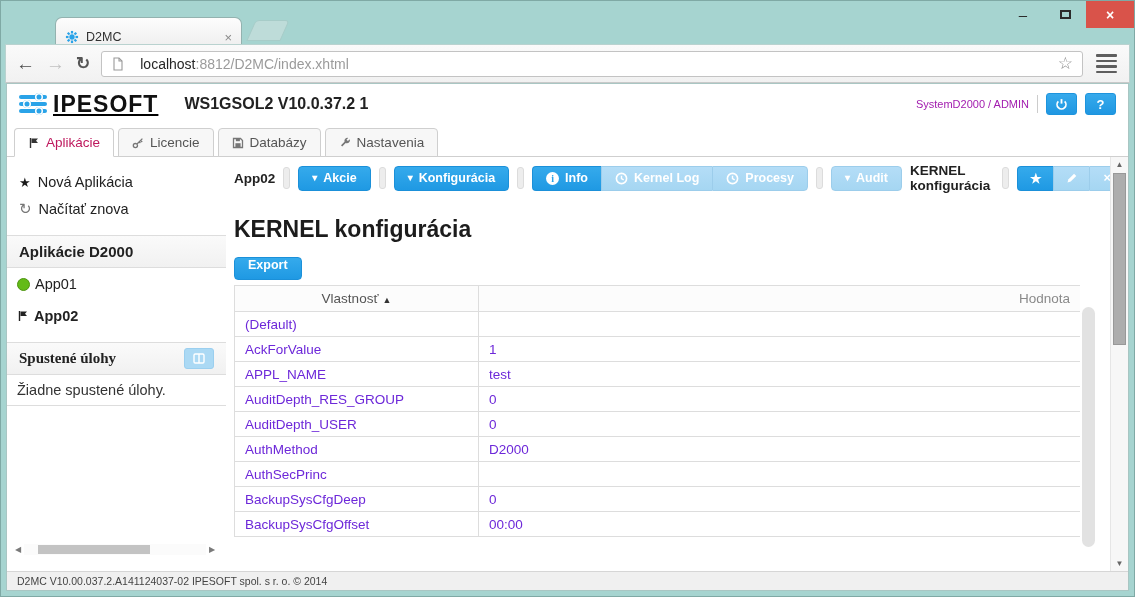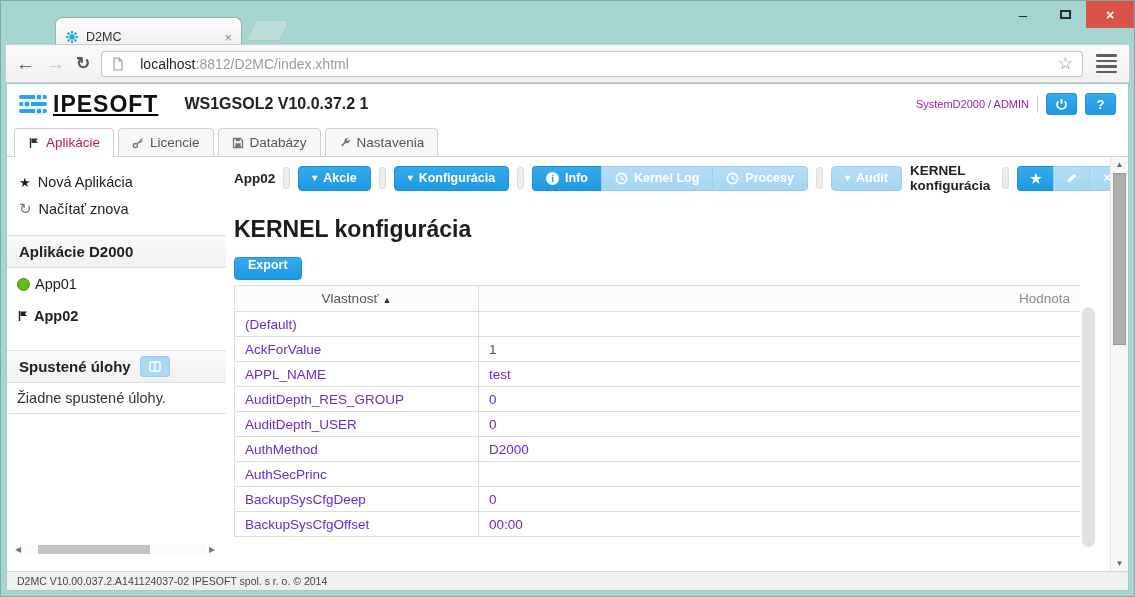--- a/index.html
+++ b/index.html
@@ -97,23 +97,23 @@
   .side-link .glyph.gray { color:#777; font-size:15px; }
   .side-header {
     margin-top:12px; background:linear-gradient(#fafafa,#f1f1f1);
     border-top:1px solid #ddd; border-bottom:1px solid #ddd;
     padding:7px 12px; font-size:15px; font-weight:bold; color:#222;
   }
   .app-item { display:flex; align-items:center; gap:5px; padding:8px 10px; font-size:14.5px; color:#222; }
   .dot { width:13px; height:13px; border-radius:50%; background:#63bb17; border:1px solid #4d9410; }
   .app-item.selected { font-weight:bold; }
   .tasks-header {
-    margin-top:18px; background:linear-gradient(#fafafa,#f1f1f1);
+    margin-top:10px; background:linear-gradient(#fafafa,#f1f1f1);
     border-top:1px solid #ddd; border-bottom:1px solid #ddd;
-    padding:5px 12px; display:flex; align-items:center; justify-content:flex-start; gap:9px;
+    padding:5px 12px; display:flex; align-items:center; justify-content:space-between; gap:9px;font-family:Liberation Serif, serif;
   }
   .tasks-header .lbl { font-size:15px; font-weight:bold; color:#222; }
   .tasks-btn { width:30px; height:21px; border-radius:3px; background:#abd9f4; border:1px solid #9bcfef;
                display:flex; align-items:center; justify-content:center; }
   .tasks-empty { padding:7px 10px; font-size:14.5px; color:#333; border-bottom:1px solid #ddd; }
 
   .side-hscroll { position:absolute; bottom:14px; left:5px; right:8px; height:15px;
                   display:flex; align-items:center; }
   .sb-arrow { font-size:8px; color:#7a7a7a; width:12px; text-align:center; }
   .sb-track { flex:1; height:11px; position:relative; background:#fbfbfb; }

